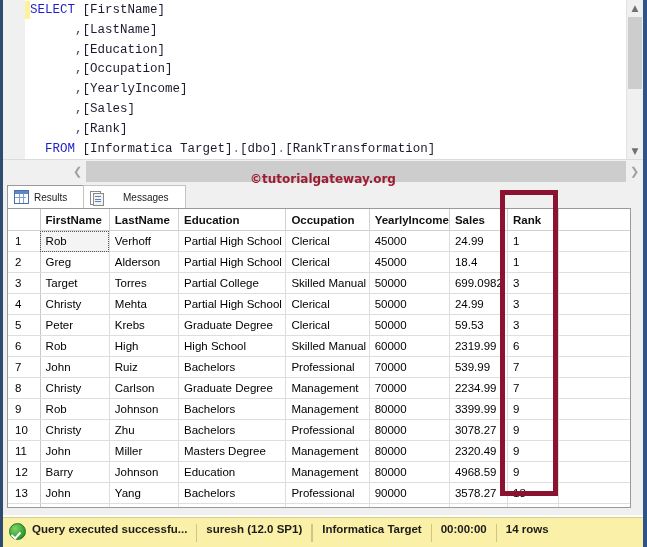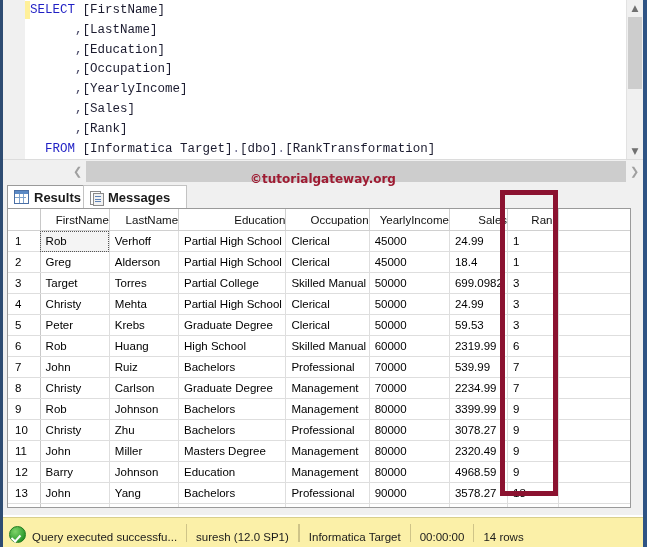--- a/index.html
+++ b/index.html
@@ -182,33 +182,33 @@
   .tab {
     position: absolute;
     top: 2px;
     height: 23px;
     box-sizing: border-box;
     border: 1px solid #b8b8b8;
     border-bottom: none;
     display: flex;
     align-items: center;
     padding: 0 16px 0 6px;
-    font-size: 13px;
+    font-size: 10px;
     color: #1a1a1a;
-    font-weight: bold;
   }
   .tab.active {
     left: 4px;
     background: #ffffff;
     border-color: #9a9a9a;
   }
   .tab.inactive {
     left: 80px;
     background: #ffffff;
     border-color: #c3c3c3;
+    gap: 15px;
   }
   .tab .tab-label { margin-left: 5px; }
 
   .ico-grid {
     width: 13px; height: 12px;
     border: 1px solid #4a6fa5;
     background:
       linear-gradient(to bottom, #5b8ac6 0 3px, #ffffff 3px 100%);
     position: relative;
   }
@@ -269,22 +269,22 @@
     table-layout: fixed;
     width: 622px;
     font-size: 11.5px;
     color: #000000;
   }
   table.rgrid th {
     height: 21px;
     background: #ffffff;
     border-right: 1px solid #d0d0d0;
     border-bottom: 1px solid #d0d0d0;
-    font-weight: normal;
-    text-align: right;
+    font-weight: bold;
+    text-align: left;
     padding: 0 0 0 5px;
     color: #111;
     white-space: nowrap;
     overflow: hidden;
   }
   table.rgrid th.rowhdr {
     background: #ffffff;
     border-right: 1px solid #c8c8c8;
     padding: 0;
   }
@@ -343,24 +343,25 @@
     background: #fbf0a8;
     border-top: 1px solid #d9cf8c;
     box-sizing: border-box;
     display: flex;
     align-items: center;
     font-size: 11.5px;
     color: #1b1b1b;
   }
   .sb-seg {
     display: flex;
-    align-items: flex-end;
+    align-items: flex-start;
     padding: 0 9px;
     height: 20px;
     white-space: nowrap;
+    font-weight: bold;
   }
   .sb-div {
     width: 1px;
     height: 18px;
     background: #cfc488;
   }
   .sb-first { padding-left: 6px; }
   .ok-badge {
     width: 15px; height: 15px;
     border-radius: 50%;
@@ -502,21 +503,21 @@
               <td>Graduate Degree</td>
               <td>Clerical</td>
               <td>50000</td>
               <td>59.53</td>
               <td>3</td>
               <td class="filler"></td>
             </tr>
             <tr>
               <td class="rownum">6</td>
               <td>Rob</td>
-              <td>Huang</td>
+              <td>High</td>
               <td>High School</td>
               <td>Skilled Manual</td>
               <td>60000</td>
               <td>2319.99</td>
               <td>6</td>
               <td class="filler"></td>
             </tr>
             <tr>
               <td class="rownum">7</td>
               <td>John</td>

